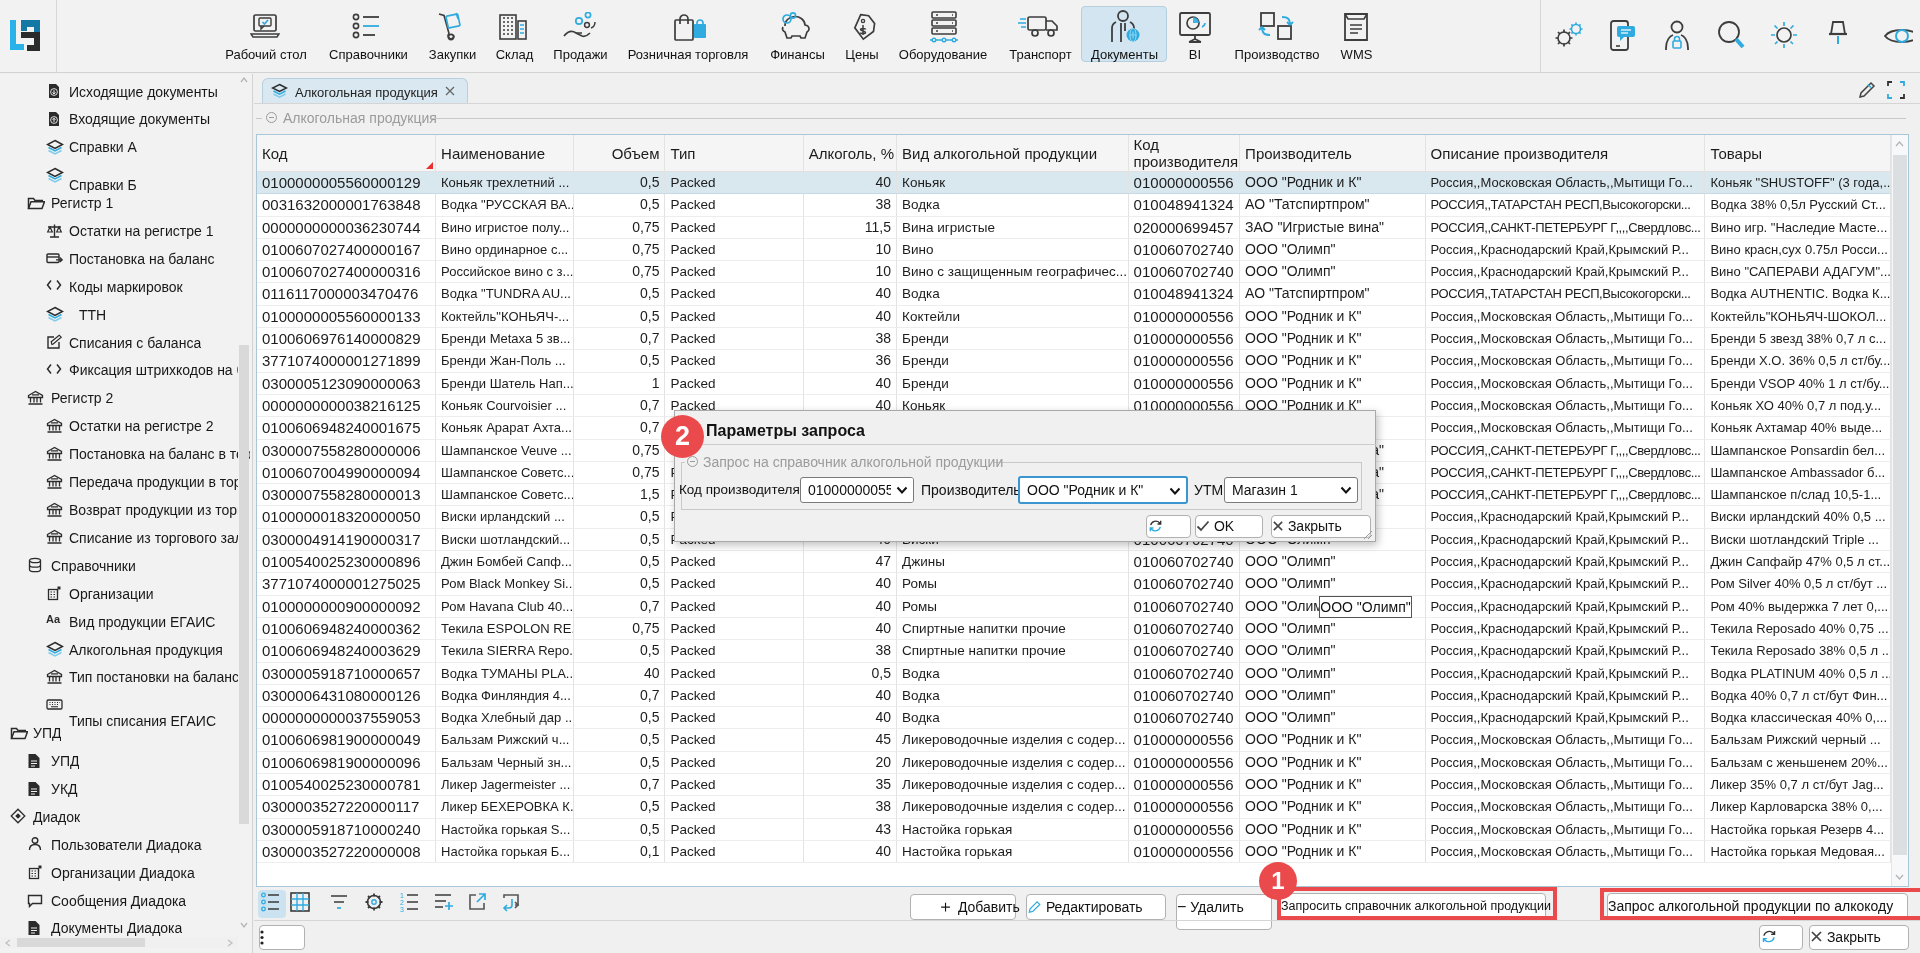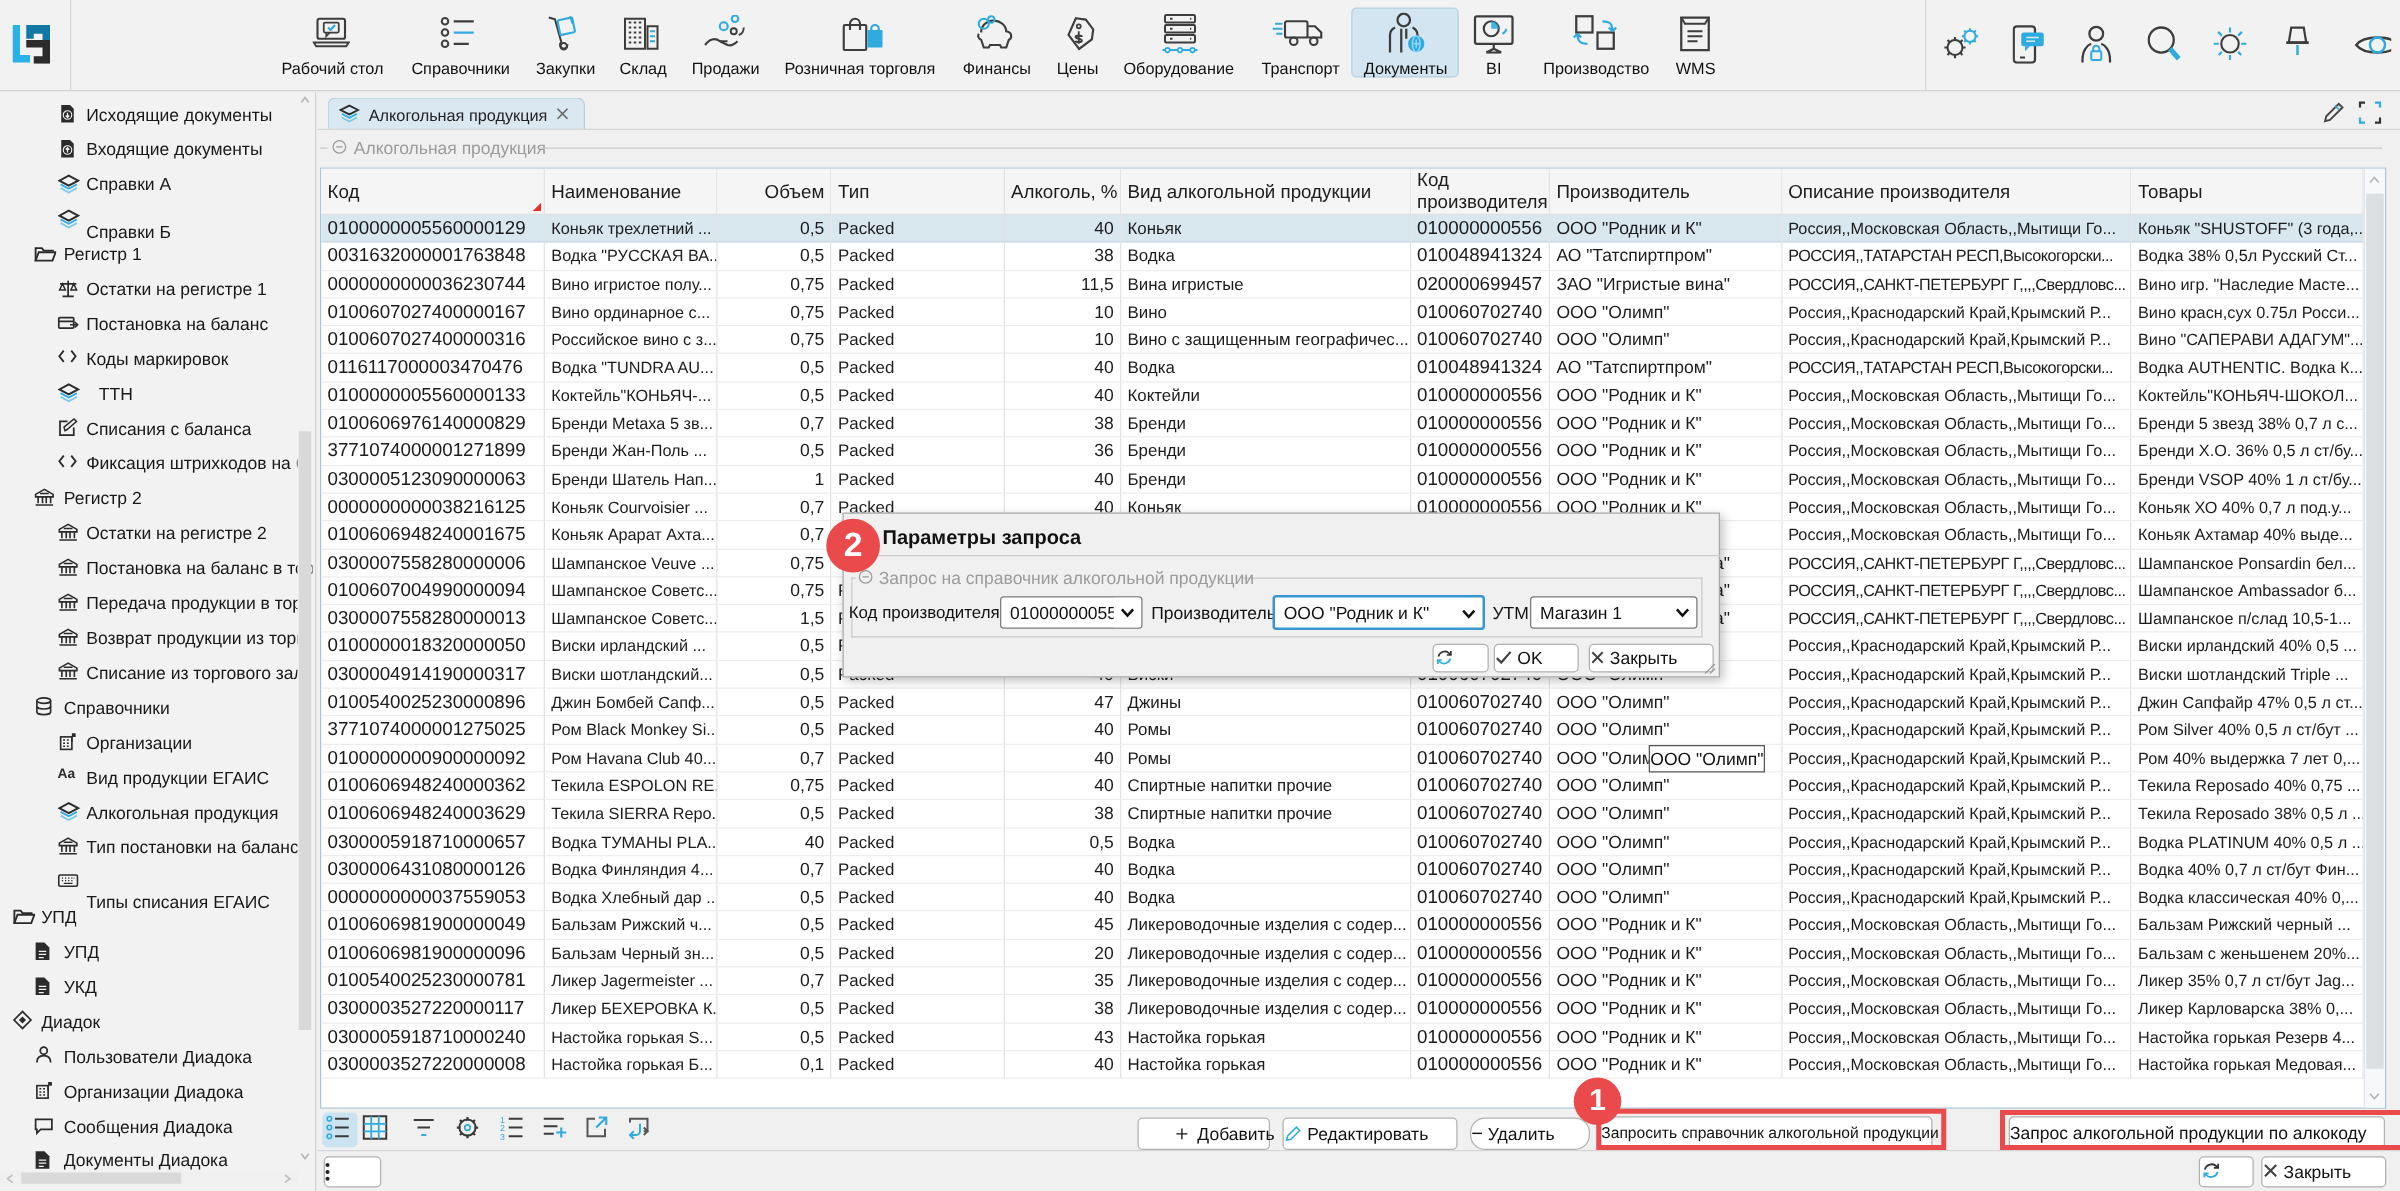--- a/index.html
+++ b/index.html
@@ -856,21 +856,21 @@
   </svg>
 <svg class="abs" style="left:500px;top:891px" width="22" height="22" viewBox="0 0 22 22" fill="none">
     <path d="M4,7 V4 h14 v10 h-3" stroke="#555" stroke-width="1.6"></path>
     <path d="M15,11 l3,3 -3,3" stroke="#555" stroke-width="1.6"></path>
     <path d="M12,8 v6 a3,3 0 0,1 -3,3 H4 M7,14 l-3,3 3,3" stroke="#2fabdf" stroke-width="1.6" fill="none"></path>
   </svg>
 <div class="btn" style="left:910px;top:894px;width:106px;height:26px;line-height:24px;padding-left:26px;"><span style="font-size:17px;">＋</span> Добавить</div>
 <div class="btn" style="left:1026px;top:894px;width:140px;height:26px;line-height:24px;"><svg width="15" height="14" viewBox="0 0 16 16" style="vertical-align:-2px">
       <path d="M2,14 l1,-4 8,-8 3,3 -8,8 z" stroke="#2fabdf" stroke-width="1.4" fill="none"></path>
     </svg> Редактировать</div>
-<div class="btn" style="left:1176px;top:894px;width:96px;height:26px;line-height:24px;border-radius:12px;"><span style="font-size:16px;">−</span> Удалить</div>
+<div class="btn" style="left:1176px;top:894px;width:96px;height:36px;line-height:24px;"><span style="font-size:16px;">−</span> Удалить</div>
 <div class="btn" style="left:1280px;top:893px;width:266px;height:27px;line-height:25px;font-size:12.5px;">Запросить справочник алкогольной продукции</div>
 <div class="btn" style="left:1607px;top:893px;width:301px;height:27px;line-height:25px;font-size:14px;">Запрос алкогольной продукции по алкокоду</div>
 <div class="abs" style="left:254px;top:920px;width:1666px;height:1px;background:#d5d5d5;"></div>
 <div class="btn" style="left:259px;top:925px;width:46px;height:25px;line-height:23px;"><svg width="4" height="15" viewBox="0 0 4 15" style="vertical-align:-3px">
       <circle cx="2" cy="2" r="1.6" fill="#222"></circle>
       <circle cx="2" cy="7.5" r="1.6" fill="#222"></circle>
       <circle cx="2" cy="13" r="1.6" fill="#222"></circle>
     </svg></div>
 <div class="btn" style="left:1759px;top:925px;width:44px;height:25px;line-height:23px;"><svg width="18" height="17" viewBox="0 0 20 20" style="vertical-align:-3px">
       <path d="M4,9 a6.5,6.5 0 0,1 11,-3 l1.5,1.5 M16.5,3.5 v4 h-4" stroke="#333" stroke-width="1.7" fill="none"></path>

